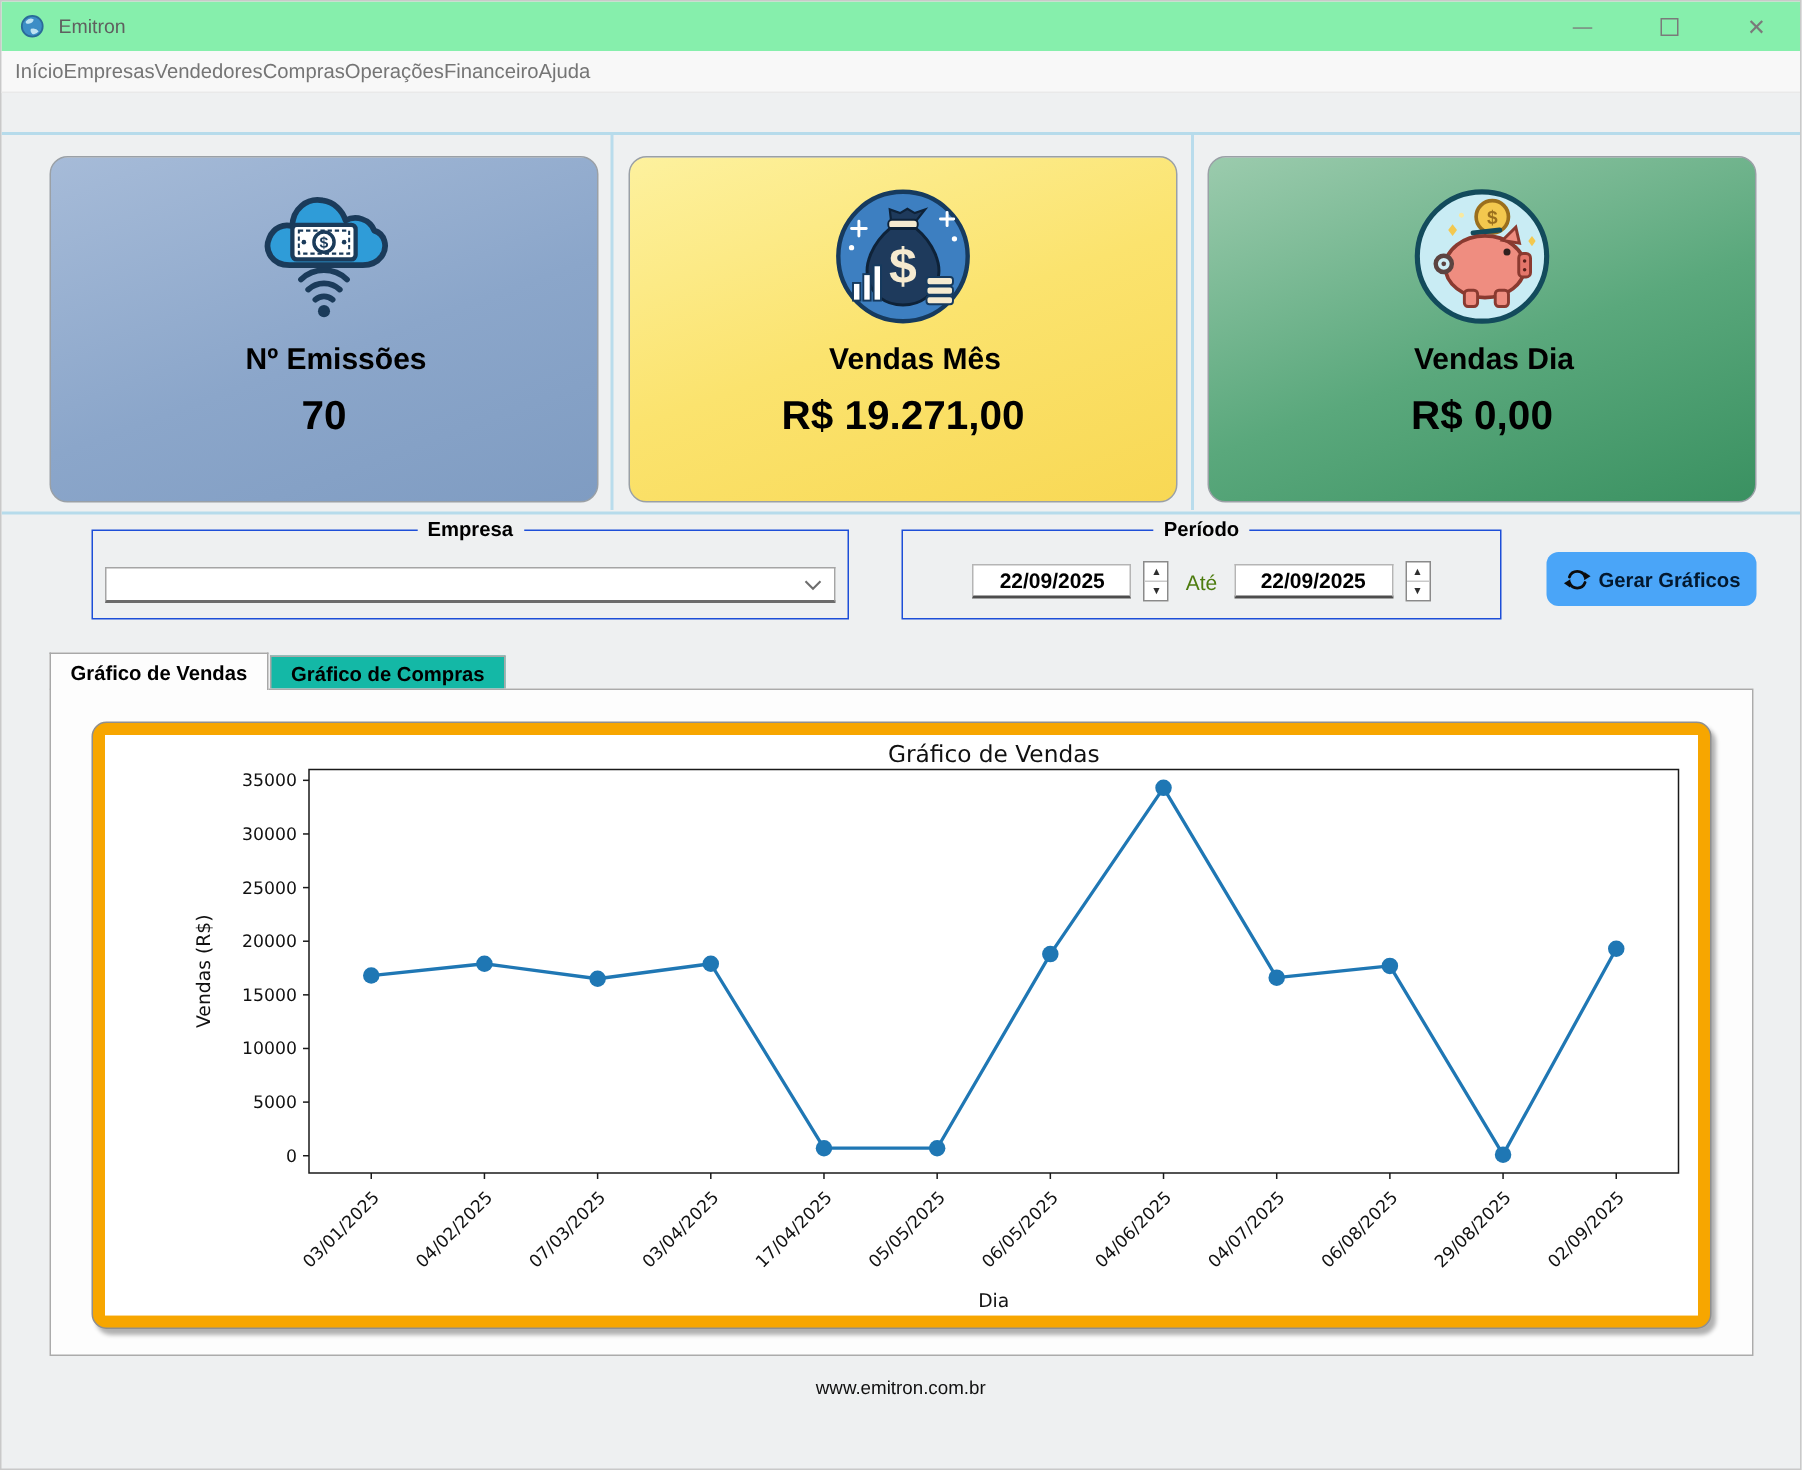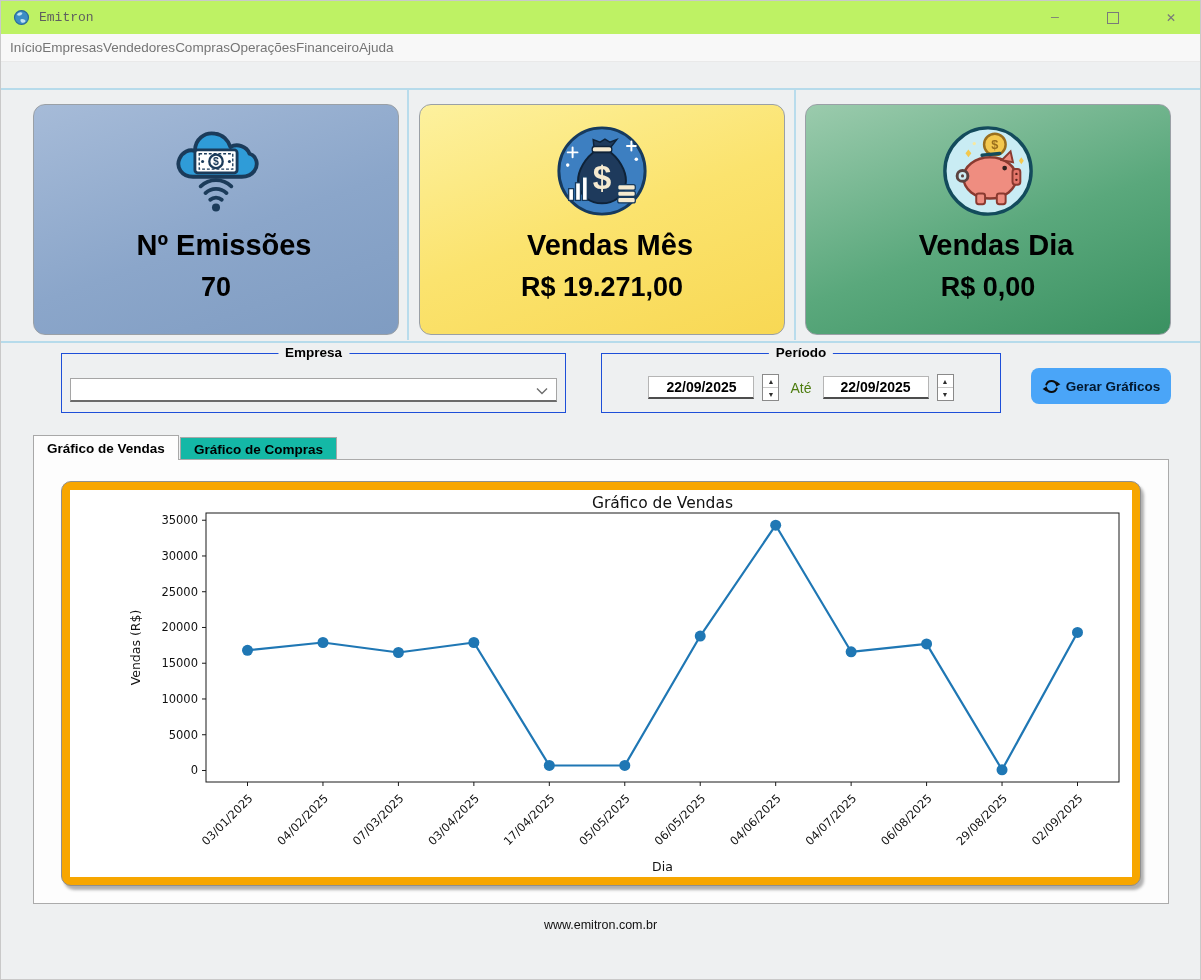--- a/index.html
+++ b/index.html
@@ -2,22 +2,22 @@
 <html><head>
 <meta charset="utf-8">
 <style>
   html,body{margin:0;padding:0;}
   body{
     width:1201px;height:980px;position:relative;overflow:hidden;
     background:#eef0f1;font-family:"Liberation Sans",sans-serif;
     border:1px solid #c9c9c9;box-sizing:border-box;
   }
   
-  .titlebar{position:absolute;left:0;top:0;width:100%;height:33px;background:#bef264;
-    display:flex;align-items:center;font-family:Liberation Mono, monospace;}
+  .titlebar{position:absolute;left:0;top:0;width:100%;height:33px;background:#86efac;
+    display:flex;align-items:center;}
   .app-icon{margin-left:12px;width:17px;height:17px;display:flex;}
   .app-title{margin-left:9px;font-size:13px;color:#5f5f5f;}
   .win-controls{position:absolute;right:0;top:0;height:33px;display:flex;}
   .win-btn{width:58px;height:33px;display:flex;align-items:center;justify-content:center;
     color:#7a7a7a;font-size:13px;cursor:default;}
   .win-btn.close{font-size:15px;}
   .max-glyph{width:10px;height:10px;border:1px solid #7a7a7a;display:inline-block;}
   
   .menubar{position:absolute;left:0;top:33px;width:100%;height:28px;background:#f8f8f8;
     display:flex;align-items:center;padding-left:9px;box-sizing:border-box;
@@ -27,21 +27,21 @@
   .hline{position:absolute;left:0;width:1201px;height:2px;background:#b6dbeb;}
   .vline{position:absolute;top:89px;height:250px;width:2px;background:#b9dcec;}
   
   .card{position:absolute;top:103px;height:231px;width:366px;border-radius:12px;
     border:1px solid #9aa0a6;display:flex;flex-direction:column;align-items:center;
     box-sizing:border-box;padding-top:12px;}
   .card-blue{left:32px;background:linear-gradient(160deg,#a6bbd8 0%,#8ba6ca 55%,#7f9cc2 100%);}
   .card-yellow{left:418px;background:linear-gradient(160deg,#fdf19e 0%,#fbe36e 50%,#f8d854 100%);}
   .card-green{left:804px;background:linear-gradient(160deg,#9bcbad 0%,#5aa87c 55%,#3a9161 100%);}
   .card-icon{height:108px;display:flex;align-items:center;justify-content:center;}
-  .card-title{font-size:29px;font-weight:700;color:#000;margin-top:4px;margin-left:16px;}
+  .card-title{font-size:20px;font-weight:700;color:#000;margin-top:4px;margin-left:16px;}
   .card-value{font-size:27px;font-weight:700;color:#000;margin-top:10px;}
   
   .groupbox{position:absolute;border:1px solid #1d4ed8;box-sizing:border-box;}
   .gb-empresa{left:60px;top:352px;width:505px;height:60px;}
   .gb-periodo{left:600px;top:352px;width:400px;height:60px;}
   .gb-legend{position:absolute;top:-9px;left:50%;transform:translateX(-50%);
     background:#eef0f1;padding:0 7px;font-size:13.5px;font-weight:700;color:#000;white-space:nowrap;}
   .combobox{position:absolute;left:8px;right:8px;top:24px;height:24px;background:#fff;
     border:1px solid #a5a5a5;border-bottom:2px solid #6b6b6b;display:flex;align-items:center;
     justify-content:flex-end;padding-right:8px;box-sizing:border-box;}

